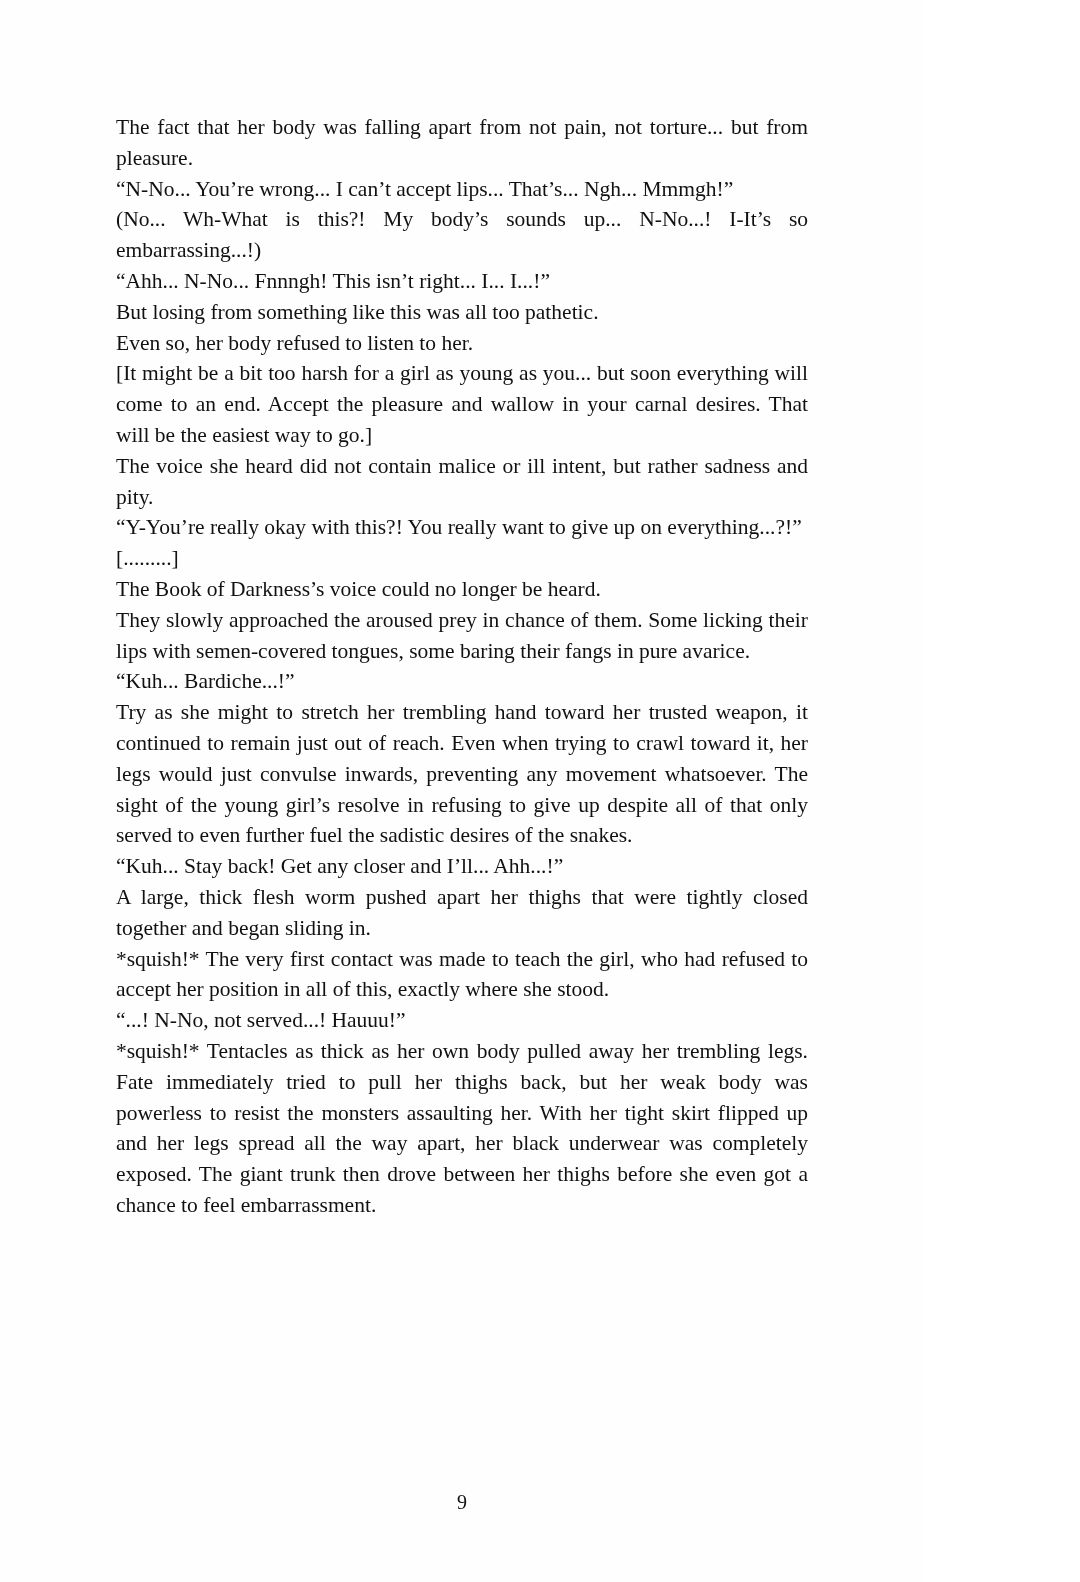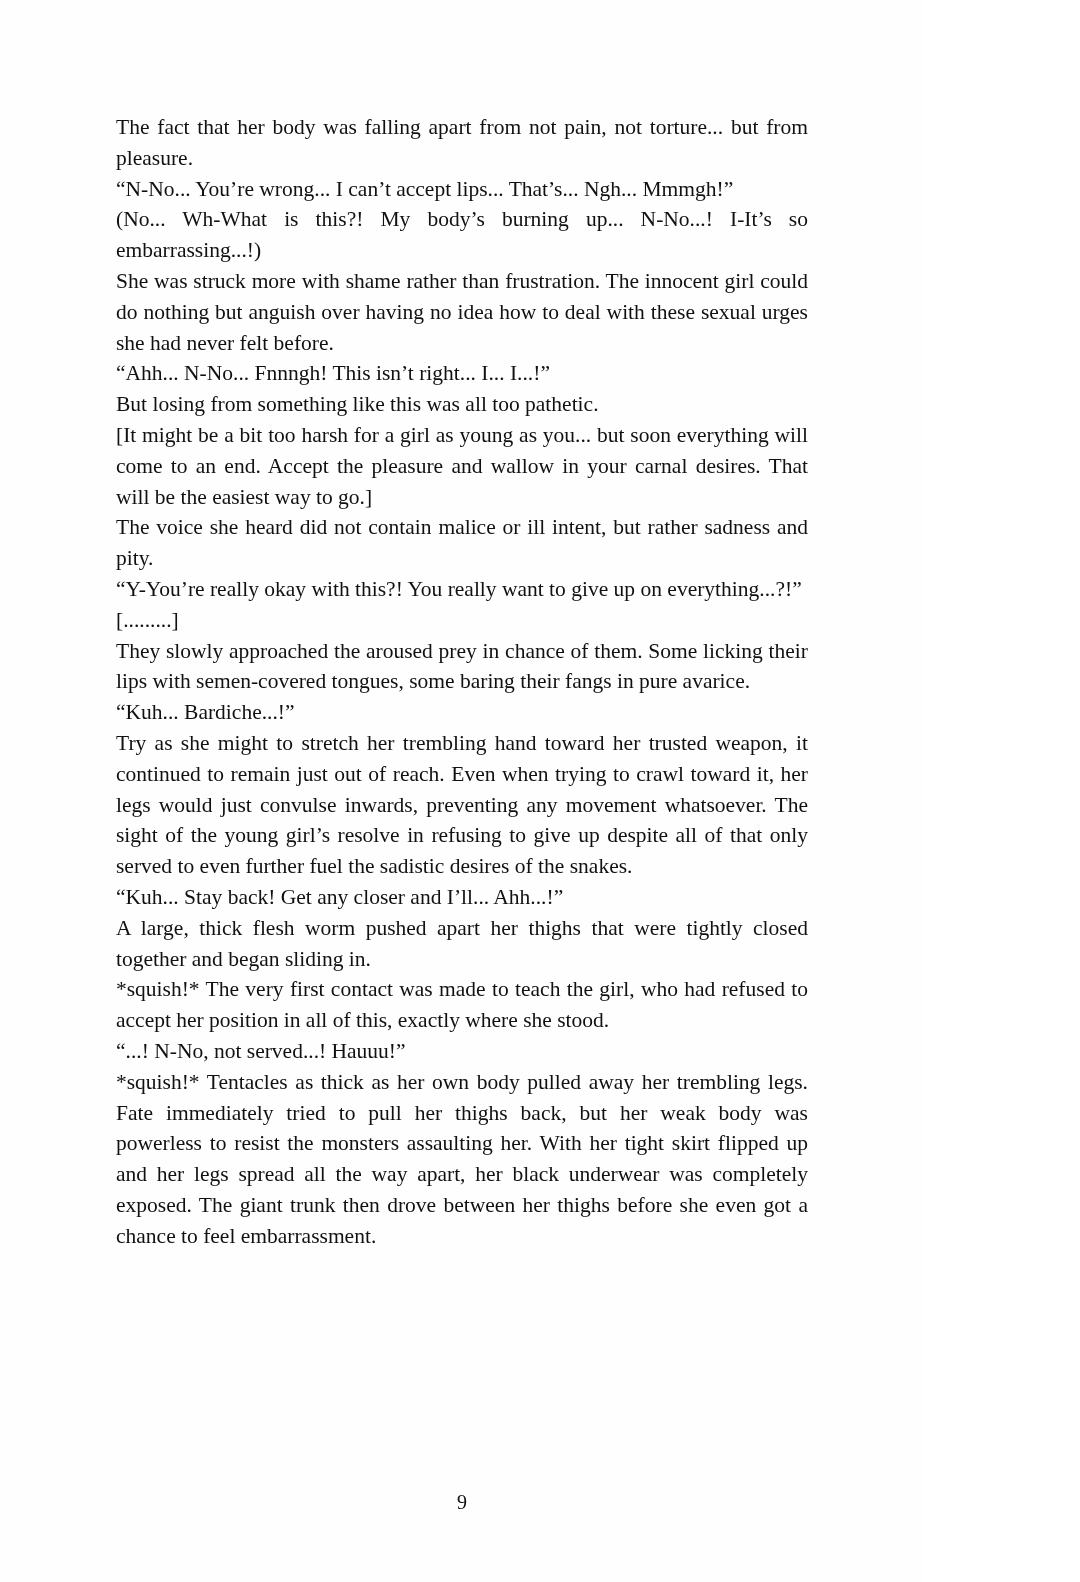--- a/index.html
+++ b/index.html
@@ -47,28 +47,29 @@
   }
 </style>
 </head>
 <body>
 
 <div class="page">
 
   <div class="body-text">
     <p>The fact that her body was falling apart from not pain, not torture... but from pleasure.</p>
     <p>“N-No... You’re wrong... I can’t accept lips... That’s... Ngh... Mmmgh!”</p>
-    <p>(No... Wh-What is this?! My body’s burning up... N-No...! I-It’s so embarrassing...!)</p>
-    <p>She was struck more with shame rather than frustration. The innocent girl could do nothing but anguish over having no idea how to deal with these sexual urges she had never felt before.</p>
+    <p>(No... Wh-What is this?! My body’s sounds up... N-No...! I-It’s so embarrassing...!)</p>
     <p>“Ahh... N-No... Fnnngh! This isn’t right... I... I...!”</p>
     <p>But losing from something like this was all too pathetic.</p>
+    <p>Even so, her body refused to listen to her.</p>
     <p>[It might be a bit too harsh for a girl as young as you... but soon everything will come to an end. Accept the pleasure and wallow in your carnal desires. That will be the easiest way to go.]</p>
     <p>The voice she heard did not contain malice or ill intent, but rather sadness and pity.</p>
     <p>“Y-You’re really okay with this?! You really want to give up on everything...?!”</p>
     <p>[.........]</p>
+    <p>The Book of Darkness’s voice could no longer be heard.</p>
     <p>They slowly approached the aroused prey in chance of them. Some licking their lips with semen-covered tongues, some baring their fangs in pure avarice.</p>
     <p>“Kuh... Bardiche...!”</p>
     <p>Try as she might to stretch her trembling hand toward her trusted weapon, it continued to remain just out of reach. Even when trying to crawl toward it, her legs would just convulse inwards, preventing any movement whatsoever. The sight of the young girl’s resolve in refusing to give up despite all of that only served to even further fuel the sadistic desires of the snakes.</p>
     <p>“Kuh... Stay back! Get any closer and I’ll... Ahh...!”</p>
     <p>A large, thick flesh worm pushed apart her thighs that were tightly closed together and began sliding in.</p>
     <p>*squish!* The very first contact was made to teach the girl, who had refused to accept her position in all of this, exactly where she stood.</p>
     <p>“...! N-No, not served...! Hauuu!”</p>
     <p>*squish!* Tentacles as thick as her own body pulled away her trembling legs. Fate immediately tried to pull her thighs back, but her weak body was powerless to resist the monsters assaulting her. With her tight skirt flipped up and her legs spread all the way apart, her black underwear was completely exposed. The giant trunk then drove between her thighs before she even got a chance to feel embarrassment.</p>
   </div>
 

